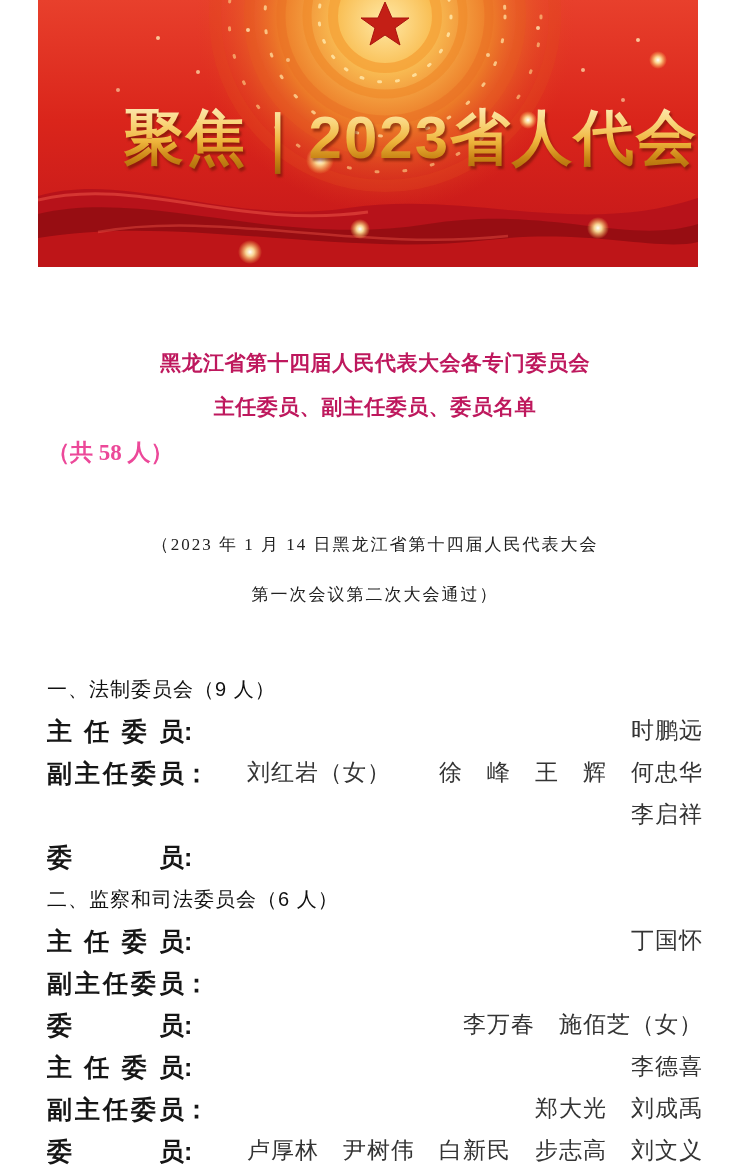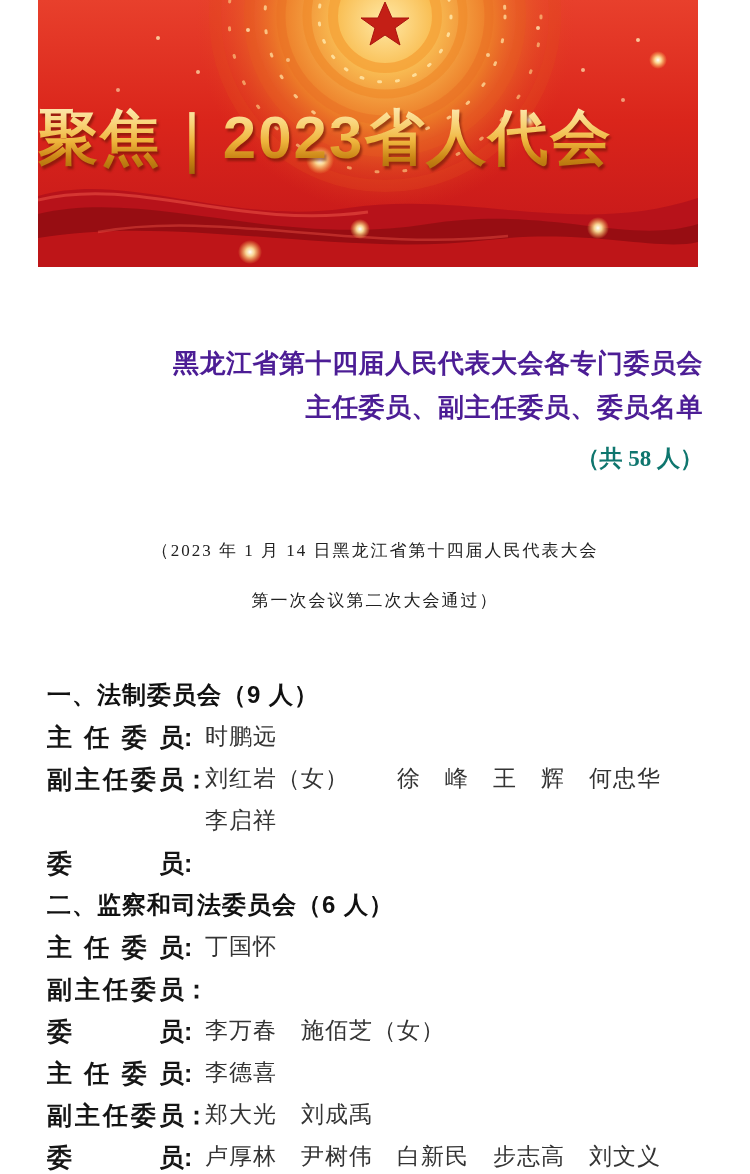--- a/index.html
+++ b/index.html
@@ -17,67 +17,67 @@
     position: relative;
     margin-left: 38px;
     width: 660px; height: 267px;
     overflow: hidden;
     background: #d7261b;
   }
   .banner svg { position: absolute; inset: 0; display: block; }
   .banner-title {
     position: absolute;
     left: 0; top: 102px; width: 100%;
-    text-align: left;
+    text-align: right;
     font-family: "Liberation Sans", sans-serif;
     font-weight: 800;
     font-size: 60px;
     letter-spacing: 2px;
     line-height: 72px;
     background: linear-gradient(180deg, #fdeec0 0%, #f9d479 30%, #eeb43c 55%, #c98414 78%, #a4660a 100%);
     -webkit-background-clip: text;
     background-clip: text;
     color: transparent;
     filter: drop-shadow(2px 3px 1px rgba(96, 18, 2, 0.55));
     white-space: nowrap;
   }
 
   
   .content { padding: 0 47px; color: #1c1c1c; }
 
   .doc-title {
     margin-top: 74px;
-    text-align: right;
+    text-align: center;
     font-weight: 700;
-    font-size: 26px;
+    font-size: 21px;
     line-height: 44px;
-    color: #4c1d95;
+    color: #be185d;
     letter-spacing: 0.5px;
   }
   .count-note {
-    margin-top: 15px;
-    text-align: right;
+    margin-top: 9px;
+    text-align: left;
     font-weight: 700;
     font-size: 23px;
     line-height: 30px;
-    color: #0f766e;
+    color: #ec4899;
   }
   .adoption {
     margin-top: 52px;
     text-align: center;
     font-size: 17px;
     line-height: 50px;
     letter-spacing: 2px;
     color: #222;
   }
 
   .sections { margin-top: 48px; }
   .sec-heading {
-    font-weight: 700;
-    font-size: 24px;
+    font-weight: 400;
+    font-size: 20px;
     line-height: 42px;
     letter-spacing: 1px;
     color: #111;
   }
   .row { display: flex; align-items: flex-start; }
   .role-wrap {
     flex: none;
     width: 158px;
     font-weight: 700;
     font-size: 25px;
@@ -92,21 +92,21 @@
     text-align-last: justify;
   }
   .names {
     flex: 1;
     font-family: "Liberation Serif", serif;
     font-size: 23px;
     line-height: 42px;
     letter-spacing: 1px;
     color: #343434;
   }
-  .names-line { white-space: nowrap; }
+  .names-line { white-space: nowrap; text-align: right; }
 </style>
 </head>
 <body>
 
 <div class="banner">
   <svg viewBox="0 0 660 267" width="660" height="267">
     <defs>
       <linearGradient id="bg" x1="0" y1="0" x2="0" y2="1">
         <stop offset="0" stop-color="#e8402c"></stop>
         <stop offset="0.45" stop-color="#da251b"></stop>

